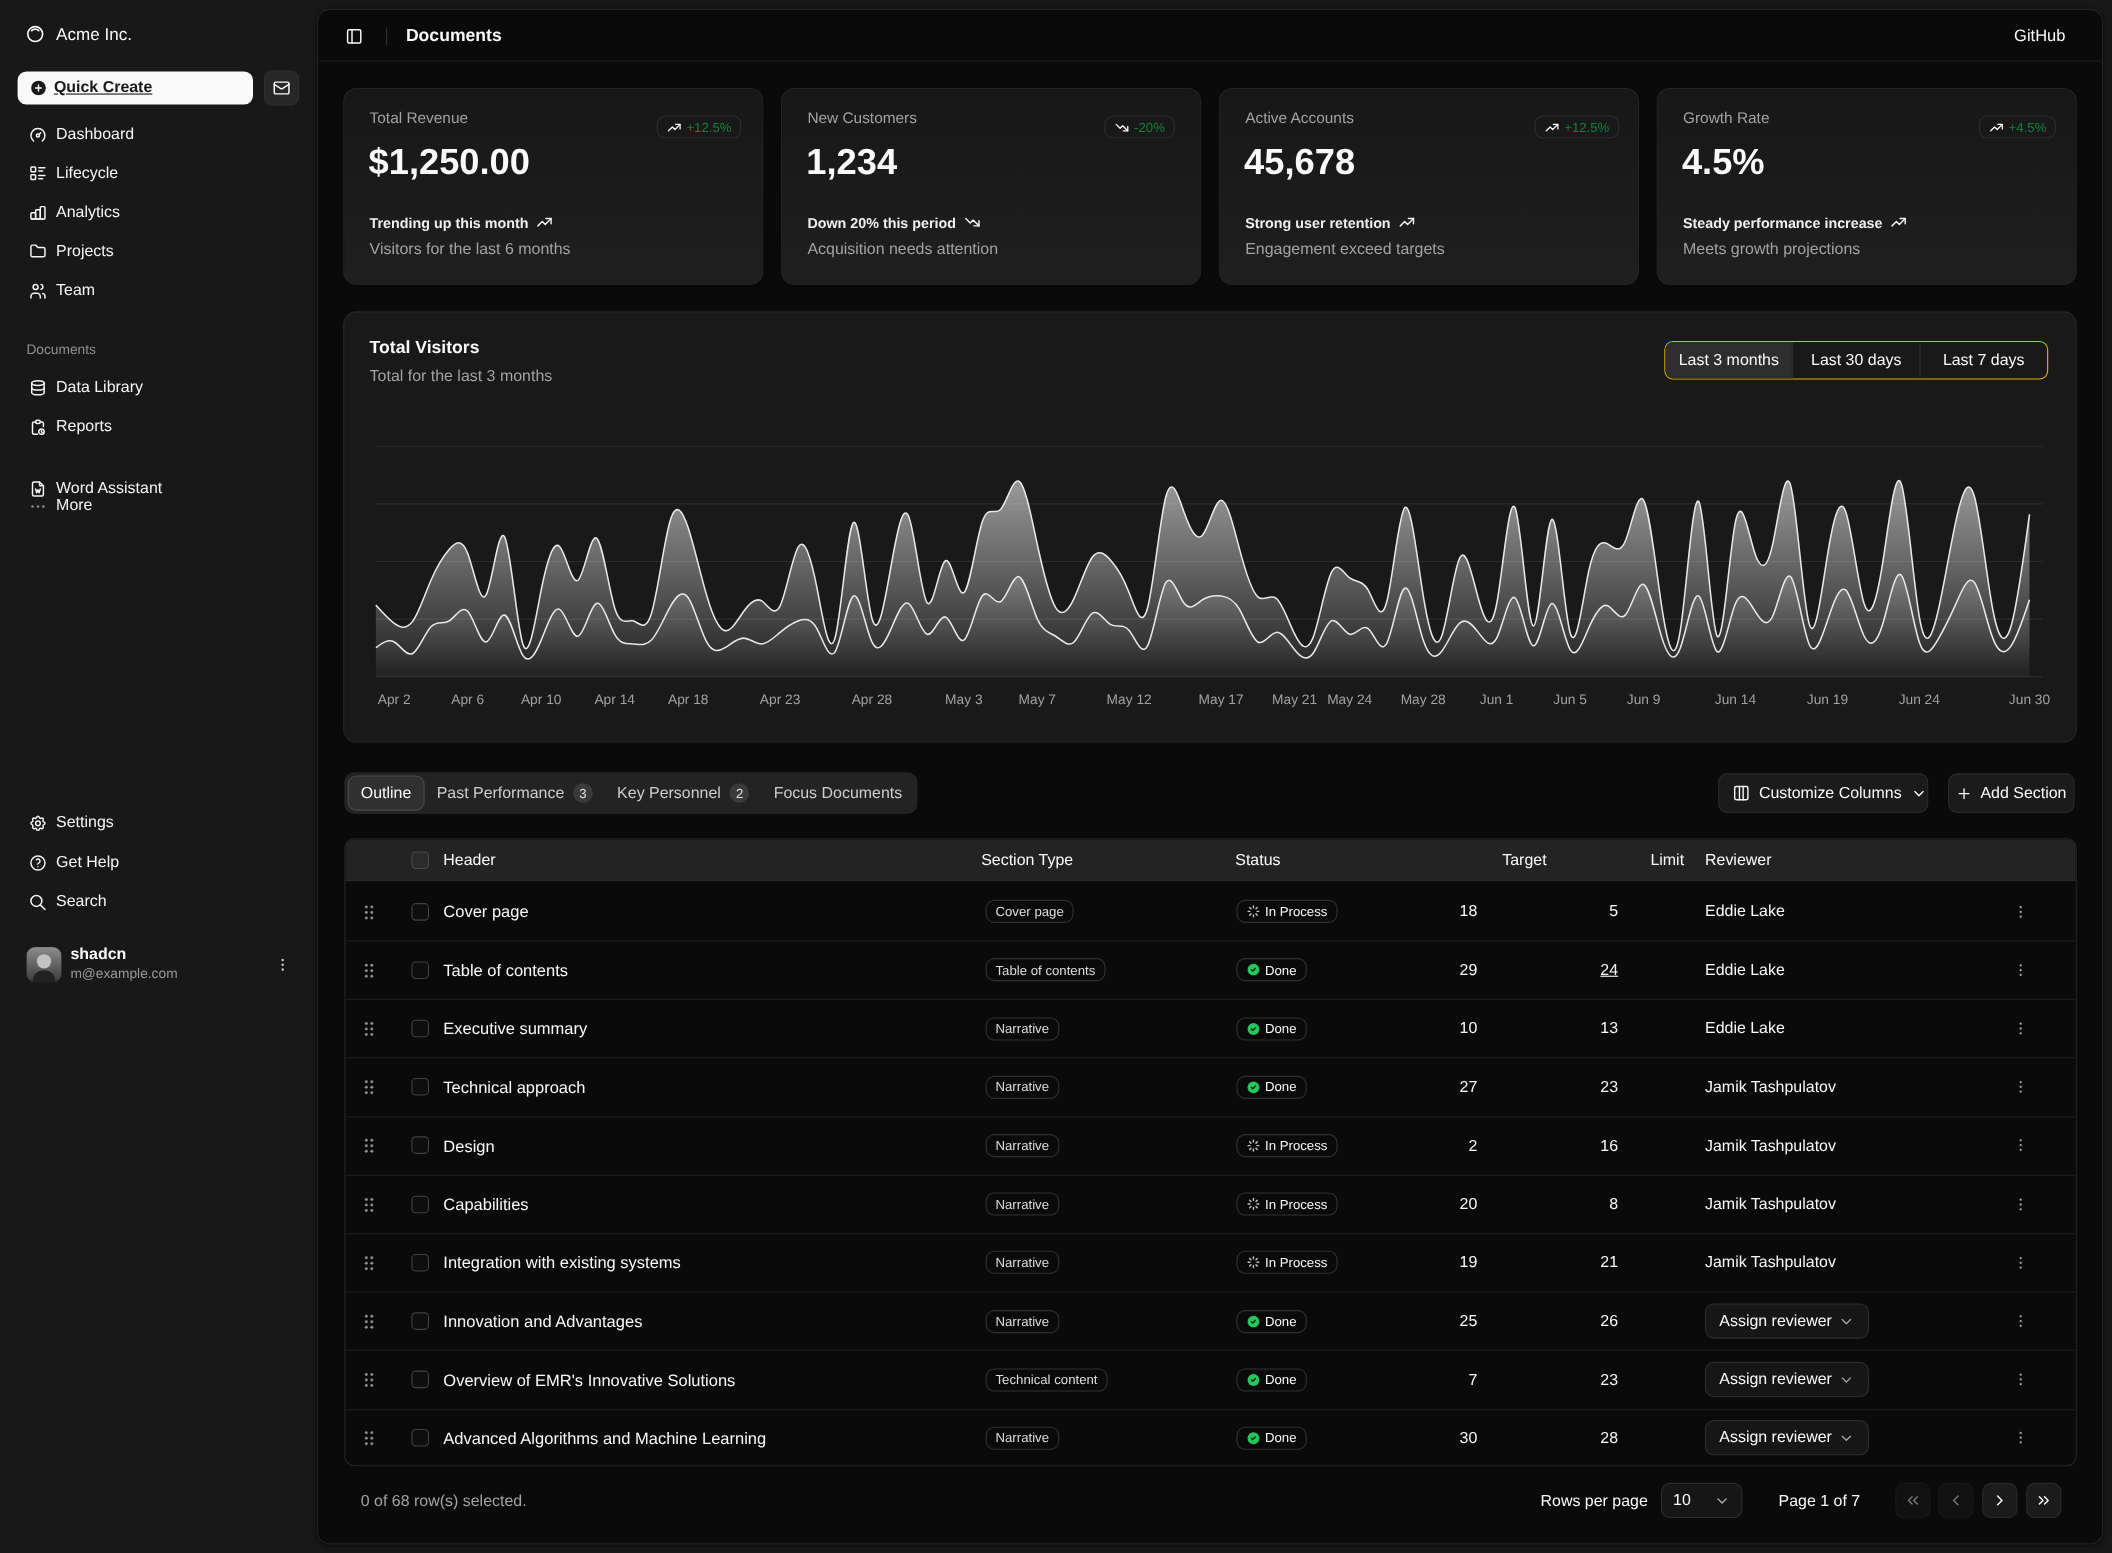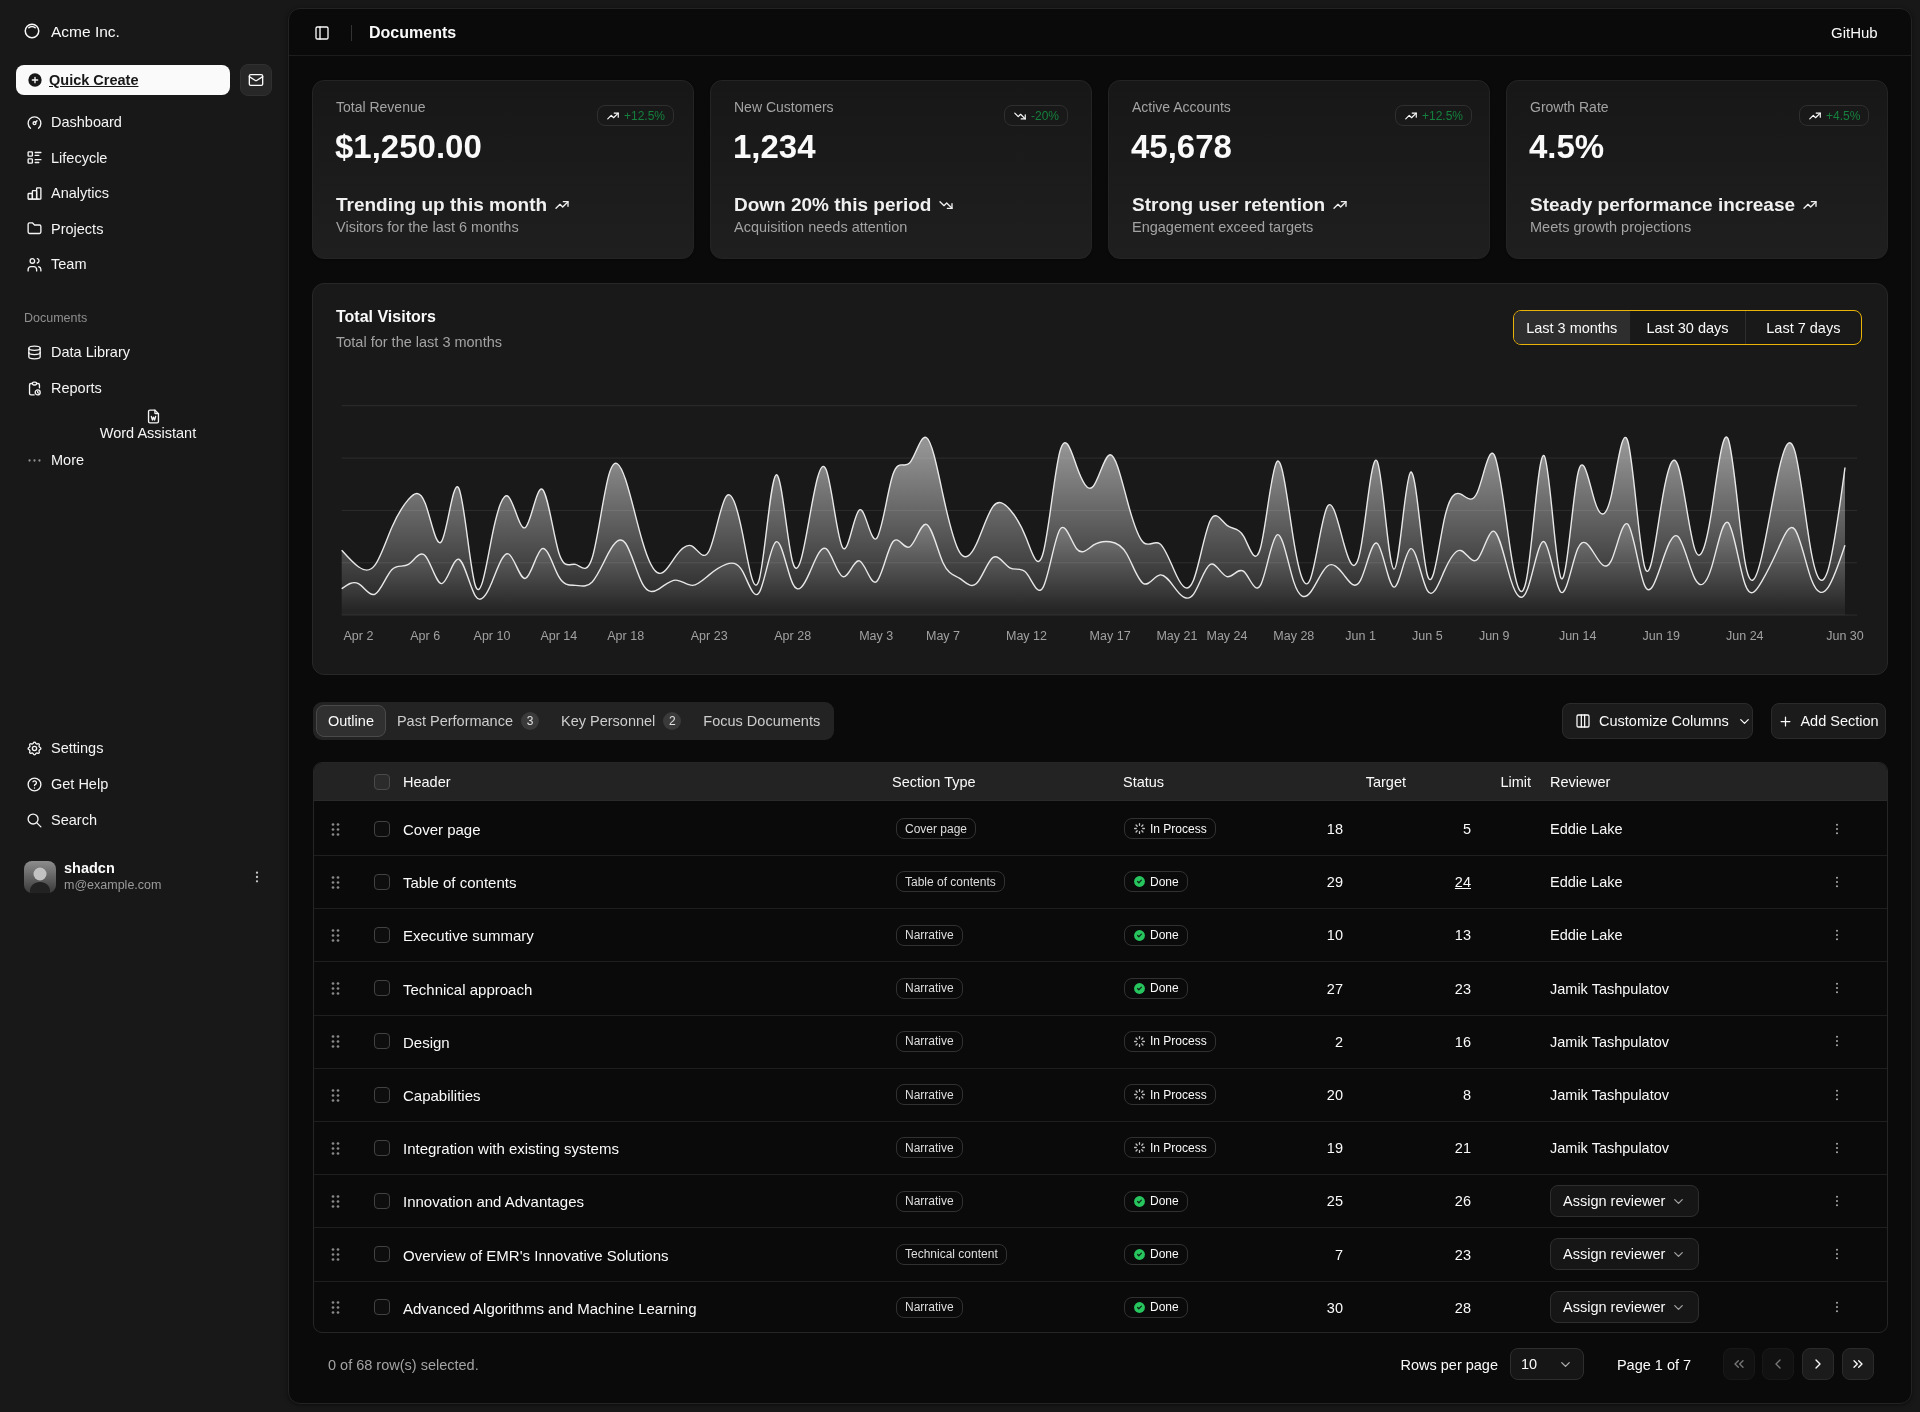--- a/index.html
+++ b/index.html
@@ -8,21 +8,21 @@
   #page { position:relative; width:1920px; height:1412px; white-space:nowrap; }
   svg { display:block; flex-shrink:0; }
   .navitem { position:absolute; left:8px; width:272px; height:32px; border-radius:8px; color:#f5f5f5; font-size:14.5px; display:flex; align-items:center; }
   .navitem svg { margin-left:18px; }
   .navitem span { margin-left:8px; }
   .badge { position:absolute; height:21px; border:1px solid #2f2f2f; border-radius:8px; display:inline-flex; align-items:center; padding:0 8px; font-size:12px; font-weight:400; color:#15803d; gap:4px; }
   .tbadge { position:absolute; height:21px; border:1px solid #313131; border-radius:8px; display:inline-flex; align-items:center; padding:0 8px; font-size:12px; color:#dedede; gap:4px; }
   .card { position:absolute; top:80px; width:382px; height:179px; border-radius:12px; border:1px solid #242424; background:linear-gradient(to bottom, #171717, #1f1f1f); box-shadow:0 1px 2px rgba(0,0,0,.3); }
   .clabel { position:absolute; left:24px; top:99px; font-size:14px; color:#a3a3a3; }
   .cnum { position:absolute; left:23px; top:128px; font-size:33px; font-weight:700; color:#fafafa; letter-spacing:0px; }
-  .cfoot1 { position:absolute; left:24px; top:194px; font-size:19px; font-weight:700; color:#f0f0f0; display:flex; align-items:center; gap:7px;justify-content:flex-end; }
+  .cfoot1 { position:absolute; left:24px; top:194px; font-size:13px; font-weight:700; color:#f0f0f0; display:flex; align-items:center; gap:7px;justify-content:flex-end; }
   .cfoot2 { position:absolute; left:24px; top:219px; font-size:14.5px; color:#a3a3a3; }
   .rowtitle { font-size:15px; font-weight:400; color:#fafafa; position:absolute; left:89px; }
   .num { position:absolute; font-size:14.5px; color:#fafafa; }
   .rev { position:absolute; left:1236px; font-size:14.5px; color:#fafafa; }
   .check { position:absolute; left:60px; width:16px; height:16px; border:1px solid #424242; border-radius:4px; background:rgba(255,255,255,0.02); }
   .selbtn { position:absolute; left:1236px; width:149px; height:32px; border:1px solid #2e2e2e; border-radius:8px; background:#161616; color:#fafafa; font-size:14.5px; display:flex; align-items:center; padding:0 12px; justify-content:space-between; }
   .pgbtn { position:absolute; top:1348px; width:32px; height:32px; border:1px solid #2b2b2b; border-radius:8px; background:#1b1b1b; display:flex; align-items:center; justify-content:center; }
 </style>
 </head>
 <body>
@@ -104,21 +104,21 @@
     <div class="navitem" style="top:372px;">
         <svg width="17" height="17" viewBox="0 0 24 24" fill="none" stroke="#f5f5f5" stroke-width="1.9" stroke-linecap="round" stroke-linejoin="round">
           <path d="M9 5H7a2 2 0 0 0-2 2v12a2 2 0 0 0 2 2h4.5"></path>
           <path d="M9 5a2 2 0 0 1 2-2h2a2 2 0 0 1 2 2a2 2 0 0 1-2 2h-2a2 2 0 0 1-2-2"></path>
           <path d="M19 11V7a2 2 0 0 0-2-2h-2"></path>
           <circle cx="16.5" cy="17.5" r="3.5"></circle>
           <path d="M16.5 16v1.5l1 1"></path>
         </svg>
         <span>Reports</span>
       </div>
-    <div class="navitem" style="top:408px;flex-direction:column;">
+    <div class="navitem" style="top:428px;">
         <svg width="17" height="17" viewBox="0 0 24 24" fill="none" stroke="#f5f5f5" stroke-width="1.9" stroke-linecap="round" stroke-linejoin="round">
           <path d="M14 3v4a1 1 0 0 0 1 1h4"></path>
           <path d="M17 21H7a2 2 0 0 1-2-2V5a2 2 0 0 1 2-2h7l5 5v11a2 2 0 0 1-2 2"></path>
           <path d="M9 12l1.5 5L12 13l1.5 4L15 12"></path>
         </svg>
         <span>Word Assistant</span>
       </div>
     <div class="navitem" style="top:444px;">
         <svg width="17" height="17" viewBox="0 0 24 24" fill="#8f8f8f" stroke="none">
           <circle cx="5" cy="12" r="1.6"></circle>

